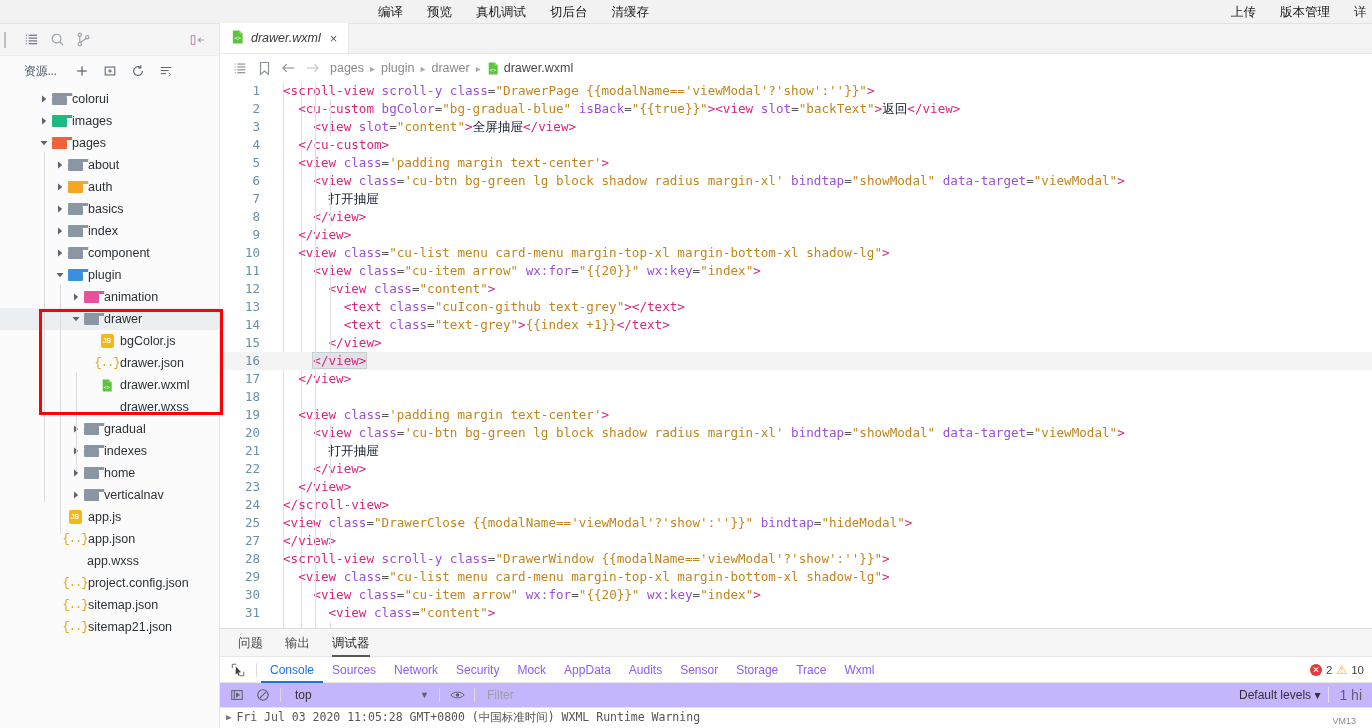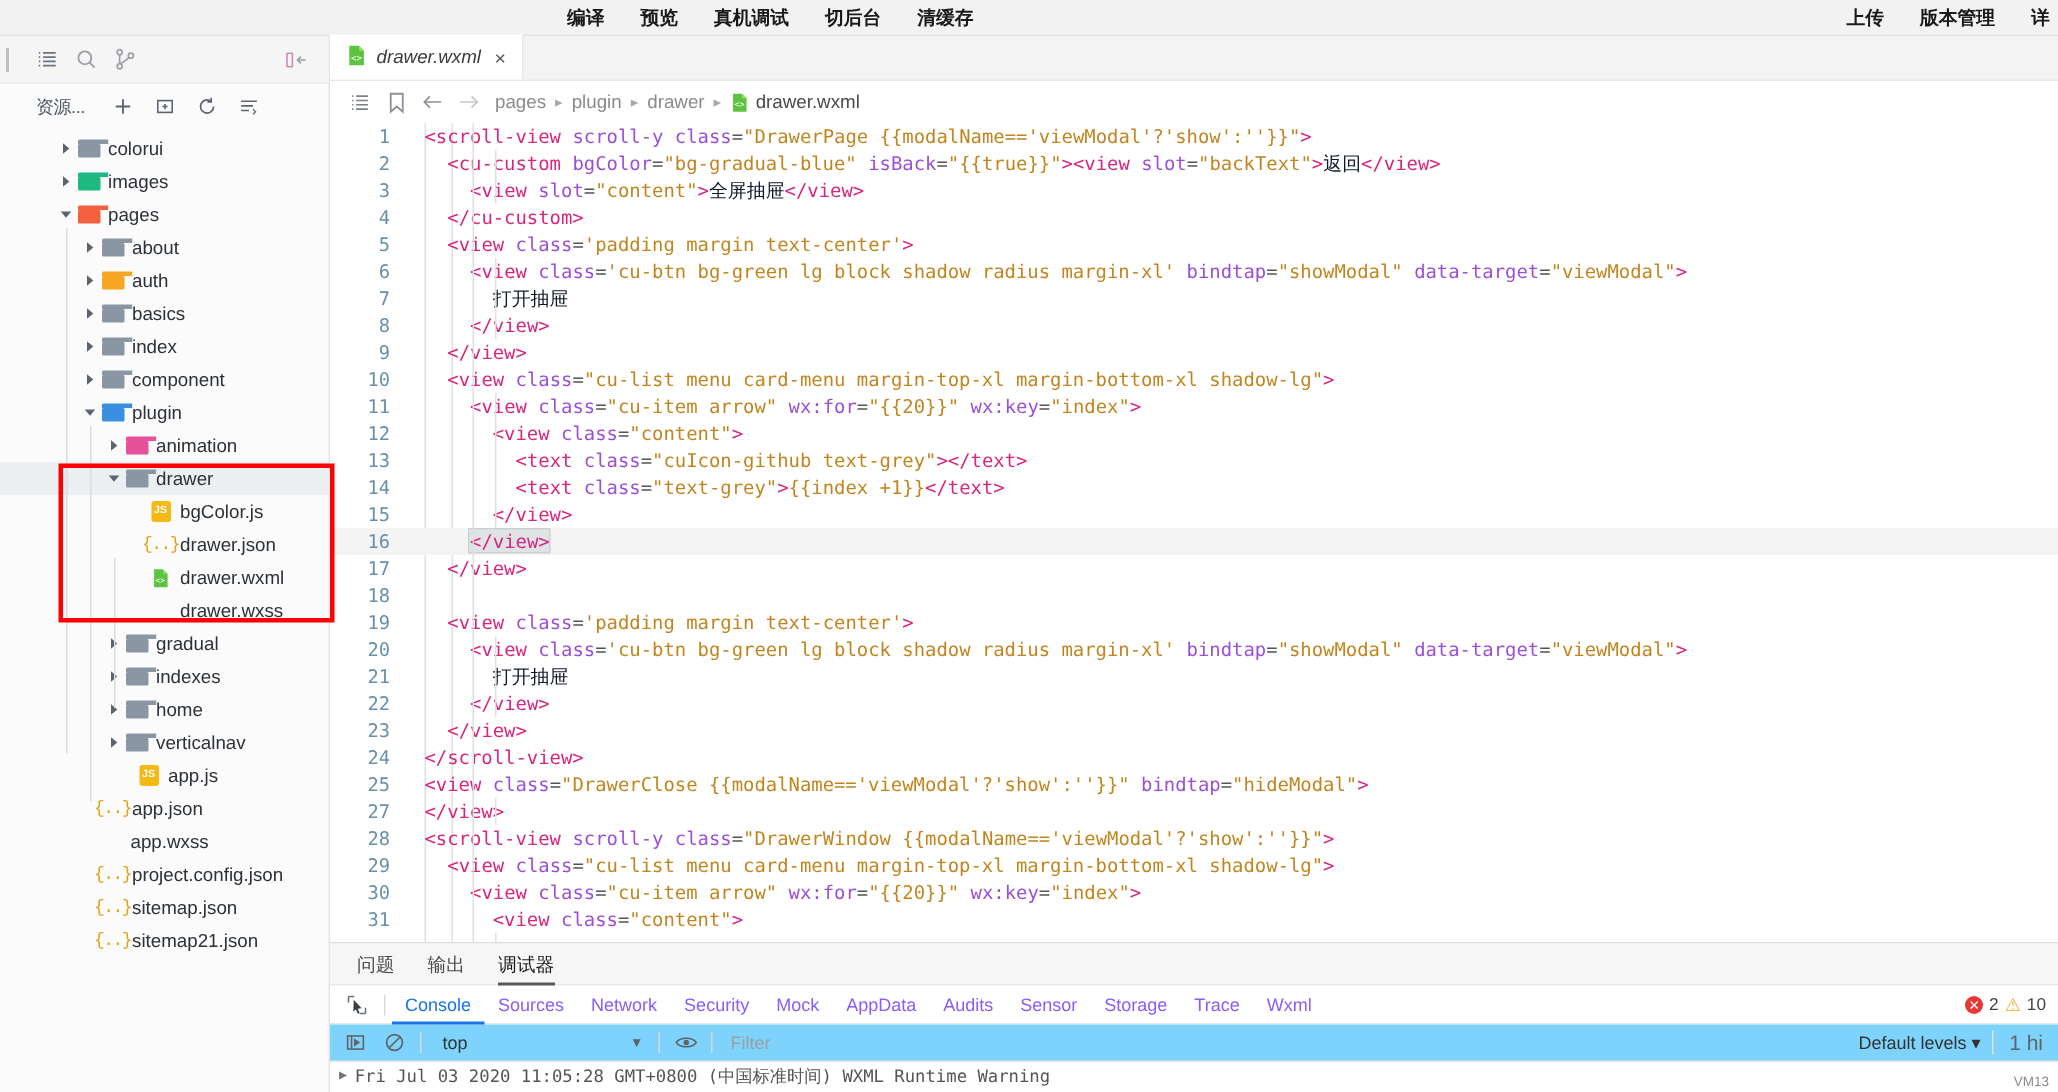--- a/index.html
+++ b/index.html
@@ -15,21 +15,21 @@
   
   .topbar {
     position: absolute; left: 0; top: 0; width: 1372px; height: 24px;
     background: #f2f2f2;
     border-bottom: 1px solid #e2e2e2;
     display: flex; align-items: center;
     font-size: 12.5px; color: #1a1a1a;
   }
   .topbar-center { position: absolute; left: 378px; top: 0; height: 24px; display: flex; align-items: center; gap: 24px; }
   .topbar-right { position: absolute; right: 0px; top: 0; height: 24px; display: flex; align-items: center; gap: 24px; padding-right: 4px; }
-  .topbar-item { cursor: default; white-space: nowrap; font-weight: bold; }
+  .topbar-item { cursor: default; white-space: nowrap; }
   .topbar-item.clipped { overflow: hidden; width: 14px; }
 
   
   .sidebar {
     position: absolute; left: 0; top: 24px; width: 220px; height: 704px;
     background: #fbfbfb;
     border-right: 1px solid #e4e4e4;
   }
   .side-toolbar {
     height: 32px; display: flex; align-items: center;
@@ -156,42 +156,42 @@
   .dt-divider { width: 1px; height: 14px; background: #dadada; margin: 0 4px; }
   .dt-tab {
     font-size: 12px; color: #8b5cf6; padding: 0 9px; height: 26px; line-height: 26px; cursor: pointer;
   }
   .dt-tab.active { color: #1a73e8; box-shadow: inset 0 -2px 0 #1a73e8; }
   .dt-spacer { flex: 1; }
   .errbadge { display: flex; align-items: center; gap: 4px; font-size: 11.5px; color: #444; padding-right: 8px; }
   .dot-err { width: 12px; height: 12px; border-radius: 50%; background: #e53935; color: #fff; font-size: 9px; line-height: 12px; text-align: center; }
   .tri-warn { color: #f5a623; font-size: 12px; }
 
-  .dt-filterbar { height: 25px; display: flex; align-items: center; background: #7dd3fc; border-bottom: 1px solid #e6e6e6; padding-left: 4px; }
+  .dt-filterbar { height: 25px; display: flex; align-items: center; background: #c4b5fd; border-bottom: 1px solid #e6e6e6; padding-left: 4px; }
   .fb-icon { width: 26px; height: 25px; display: flex; align-items: center; justify-content: center; color: #5f6368; cursor: pointer; }
   .ctx-select {
     display: flex; align-items: center; justify-content: space-between;
     width: 150px; height: 20px; font-size: 12px; color: #333; padding: 0 6px 0 10px; cursor: pointer;
   }
   .filter-input {
     flex: 1; height: 19px; border: none; outline: none; font-size: 12px; color: #333;
     font-family: "Liberation Sans", sans-serif; margin-left: 8px; background: transparent;
   }
   .filter-input::placeholder { color: #9aa0a6; }
   .levels { font-size: 12px; color: #333; padding: 0 8px; white-space: nowrap; cursor: pointer; }
   .hidden-count { font-size: 14px; color: #5f6368; padding: 0 10px; border-left: 1px solid #e0e0e0; white-space: nowrap; }
 
   .log-row {
     height: 18px; display: flex; align-items: center; gap: 5px;
     font-family: "DejaVu Sans Mono", monospace; font-size: 11.5px; color: #555;
     padding-left: 6px; overflow: hidden; white-space: nowrap;
   }
   .log-arrow { color: #777; font-size: 9px; }
 
-  .vline-right { position: absolute; right: 6px; bottom: 2px; font-size: 9px; color: #8a8a8a; }
+  .vline-right { position: absolute; right: 16px; bottom: 2px; font-size: 9px; color: #8a8a8a; }
 </style>
 </head>
 <body>
 
 <div id="app">
 
   <div class="topbar">
     <div class="topbar-center">
       <span class="topbar-item">编译</span>
       <span class="topbar-item">预览</span>
@@ -513,21 +513,21 @@
             </svg>
           </span>
           <span class="ficon">
             <span class="folder">
               <span class="tab" style="background:#8a96a3"></span>
               <span class="body" style="background:#8a96a3"></span>
             </span>
           </span>
           <span class="fname">verticalnav</span>
         </div>
-        <div class="row" style="padding-left: 54px; margin-left: 24px;">
+        <div class="row" style="padding-left: 54px;">
           <span class="twisty"></span>
           <span class="ficon">
             <span class="badge badge-js">JS</span>
           </span>
           <span class="fname">app.js</span>
         </div>
         <div class="row" style="padding-left: 54px;">
           <span class="twisty"></span>
           <span class="ficon">
             <span class="json-glyph">{..}</span>

